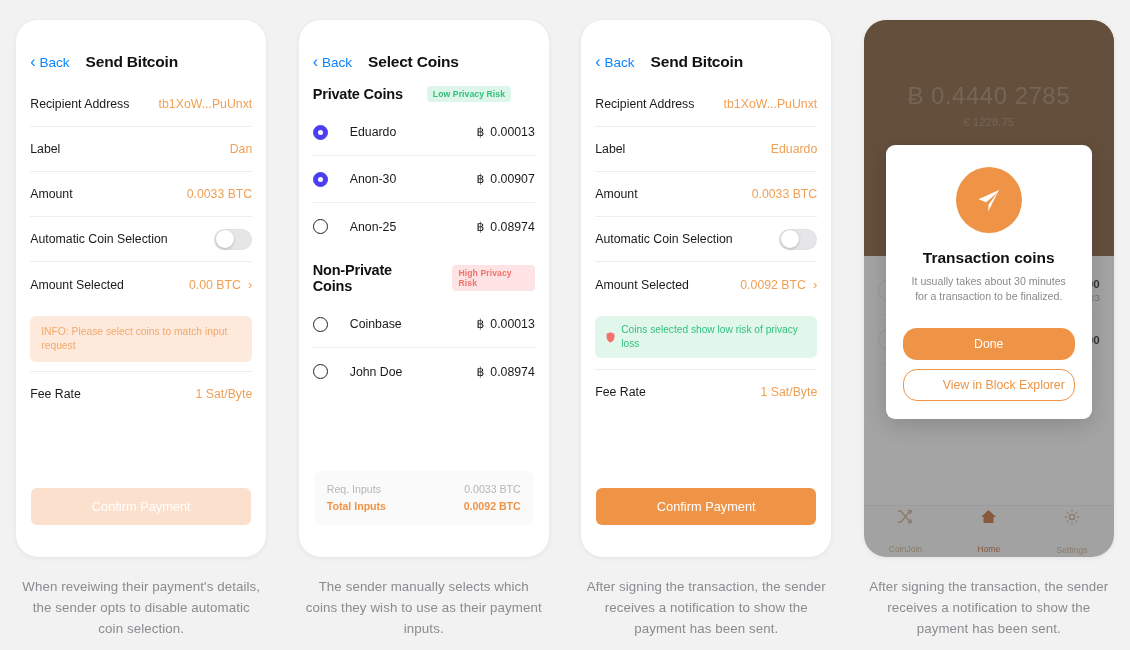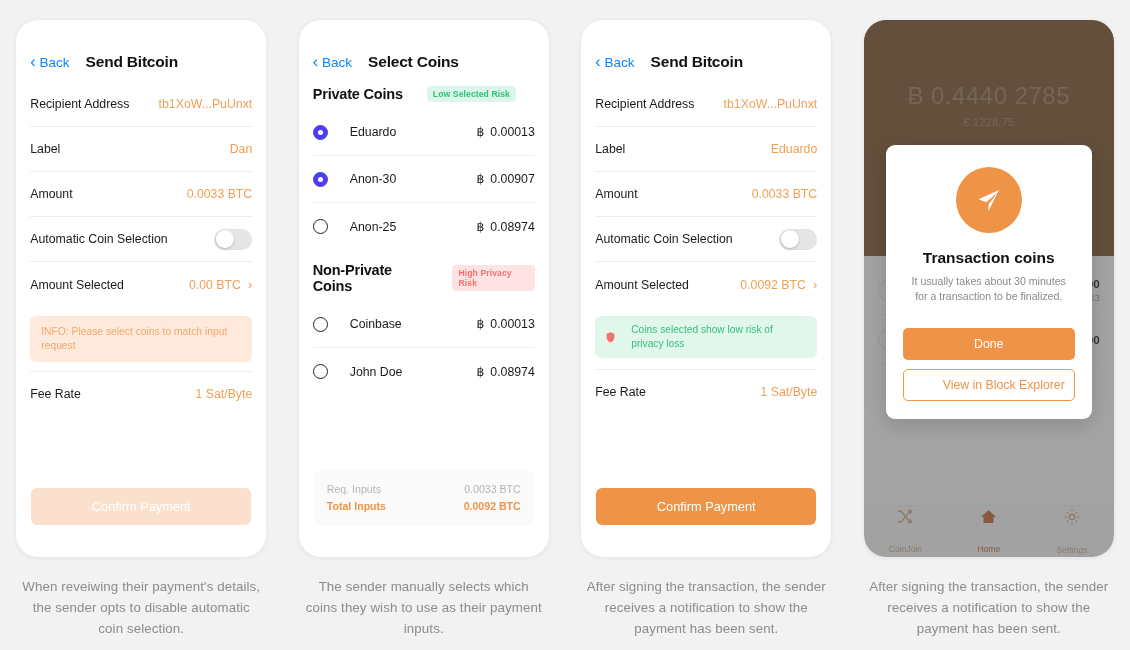--- a/index.html
+++ b/index.html
@@ -84,21 +84,21 @@
   .banner {
     margin: 9px 0 0 0;
     border-radius: 6px;
     padding: 9px 11px;
     font-size: 10.3px;
     line-height: 14px;
   }
   .banner.info { background: #fdeadd; color: #f3a869; }
   .banner.ok {
     background: #e2f7ec; color: #32c07e;
-    display: flex; align-items: center; gap: 16px;
+    display: flex; align-items: center; gap: 6px;
     padding: 7px 11px; font-size: 10.2px;
   }
   .shield { flex: 0 0 auto; }
 
   
   .btn-primary {
     position: absolute; left: 15px; right: 15px; bottom: 32px;
     height: 37px; border-radius: 6px;
     background: #ef9446; color: #fff;
     font-size: 12.8px;
@@ -208,21 +208,21 @@
     width: 66px; height: 66px; border-radius: 50%;
     background: #ef9446;
     display: flex; align-items: center; justify-content: center;
   }
   .modal-title { font-size: 15.5px; font-weight: bold; color: #111; margin-top: 16px; }
   .modal-sub {
     font-size: 10.6px; color: #8a8a8f; text-align: center;
     line-height: 15px; margin-top: 7px; padding: 0 4px;
   }
   .m-btn {
-    width: 100%; height: 32px; border-radius: 5px;
+    width: 100%; height: 32px; border-radius: 14px;
     display: flex; align-items: center; justify-content: center;
     font-size: 12.3px; cursor: pointer; font-family: inherit;
   }
   .m-btn.filled { background: #ef9446; color: #fff; border: none; margin-top: 24px; }
   .m-btn.ghost { background: #fff; color: #ef9446; border: 1px solid #ef9446; margin-top: 9px; padding-left: 30px; }
 </style>
 </head>
 <body>
 
 <div class="stage">
@@ -280,21 +280,21 @@
       <div class="navbar">
         <div class="back">
           <span class="chev">‹</span>
           <span>Back</span>
         </div>
         <div class="nav-title">Select Coins</div>
       </div>
 
       <div class="sec-head">
         <span class="sec-title">Private Coins</span>
-        <span class="pill low">Low Selected Risk</span>
+        <span class="pill low">Low Privacy Risk</span>
       </div>
       <div class="coin">
         <span class="radio on"></span>
         <span class="coin-name">Eduardo</span>
         <span class="coin-amt">
           <span class="btc-glyph">฿</span>
           <span>0.00013</span>
         </span>
       </div>
       <div class="coin">

